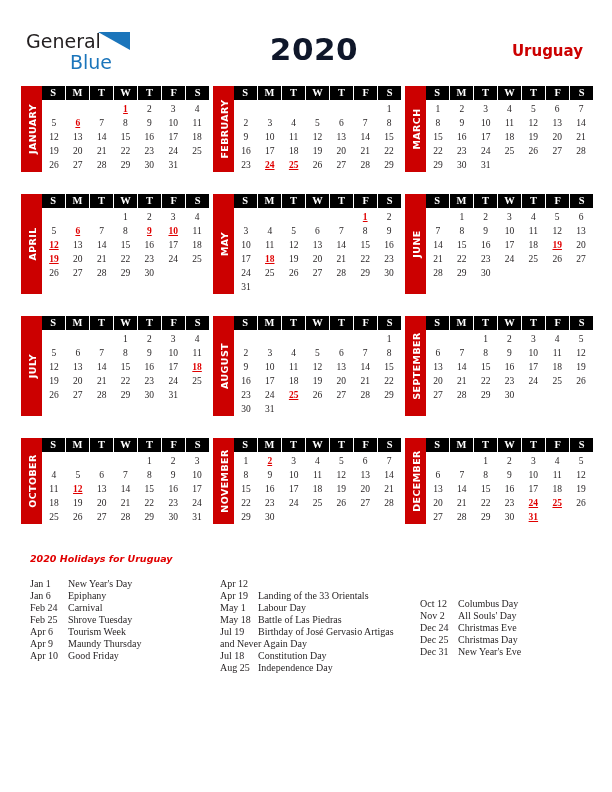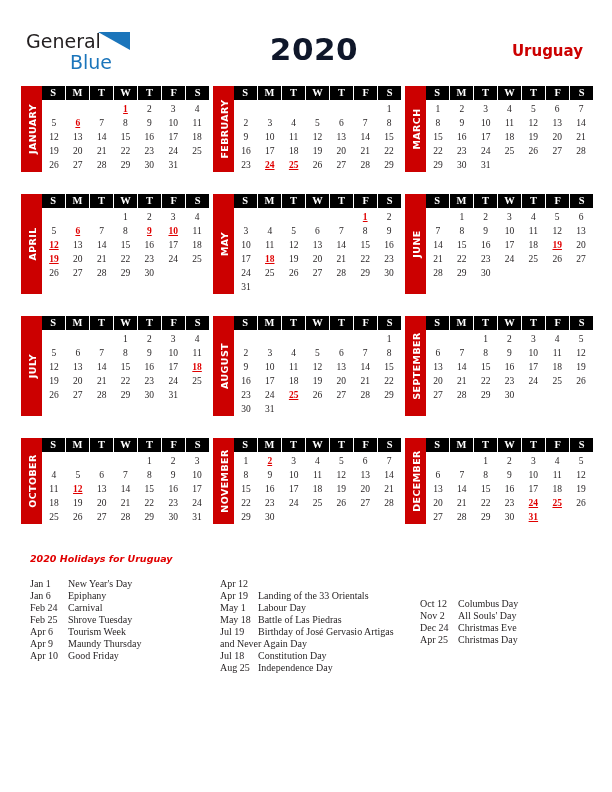--- a/index.html
+++ b/index.html
@@ -931,18 +931,22 @@
         </div>
         <div class="legend-item">
           <span class="hdate">Nov 2</span>
           <span class="hname">All Souls' Day</span>
         </div>
         <div class="legend-item">
           <span class="hdate">Dec 24</span>
           <span class="hname">Christmas Eve</span>
         </div>
         <div class="legend-item">
-          <span class="hdate">Apr 25</span>
+          <span class="hdate">Dec 25</span>
           <span class="hname">Christmas Day</span>
+        </div>
+        <div class="legend-item">
+          <span class="hdate">Dec 31</span>
+          <span class="hname">New Year's Eve</span>
         </div>
       </div>
     </div>
 </div>
 
 </body></html>

